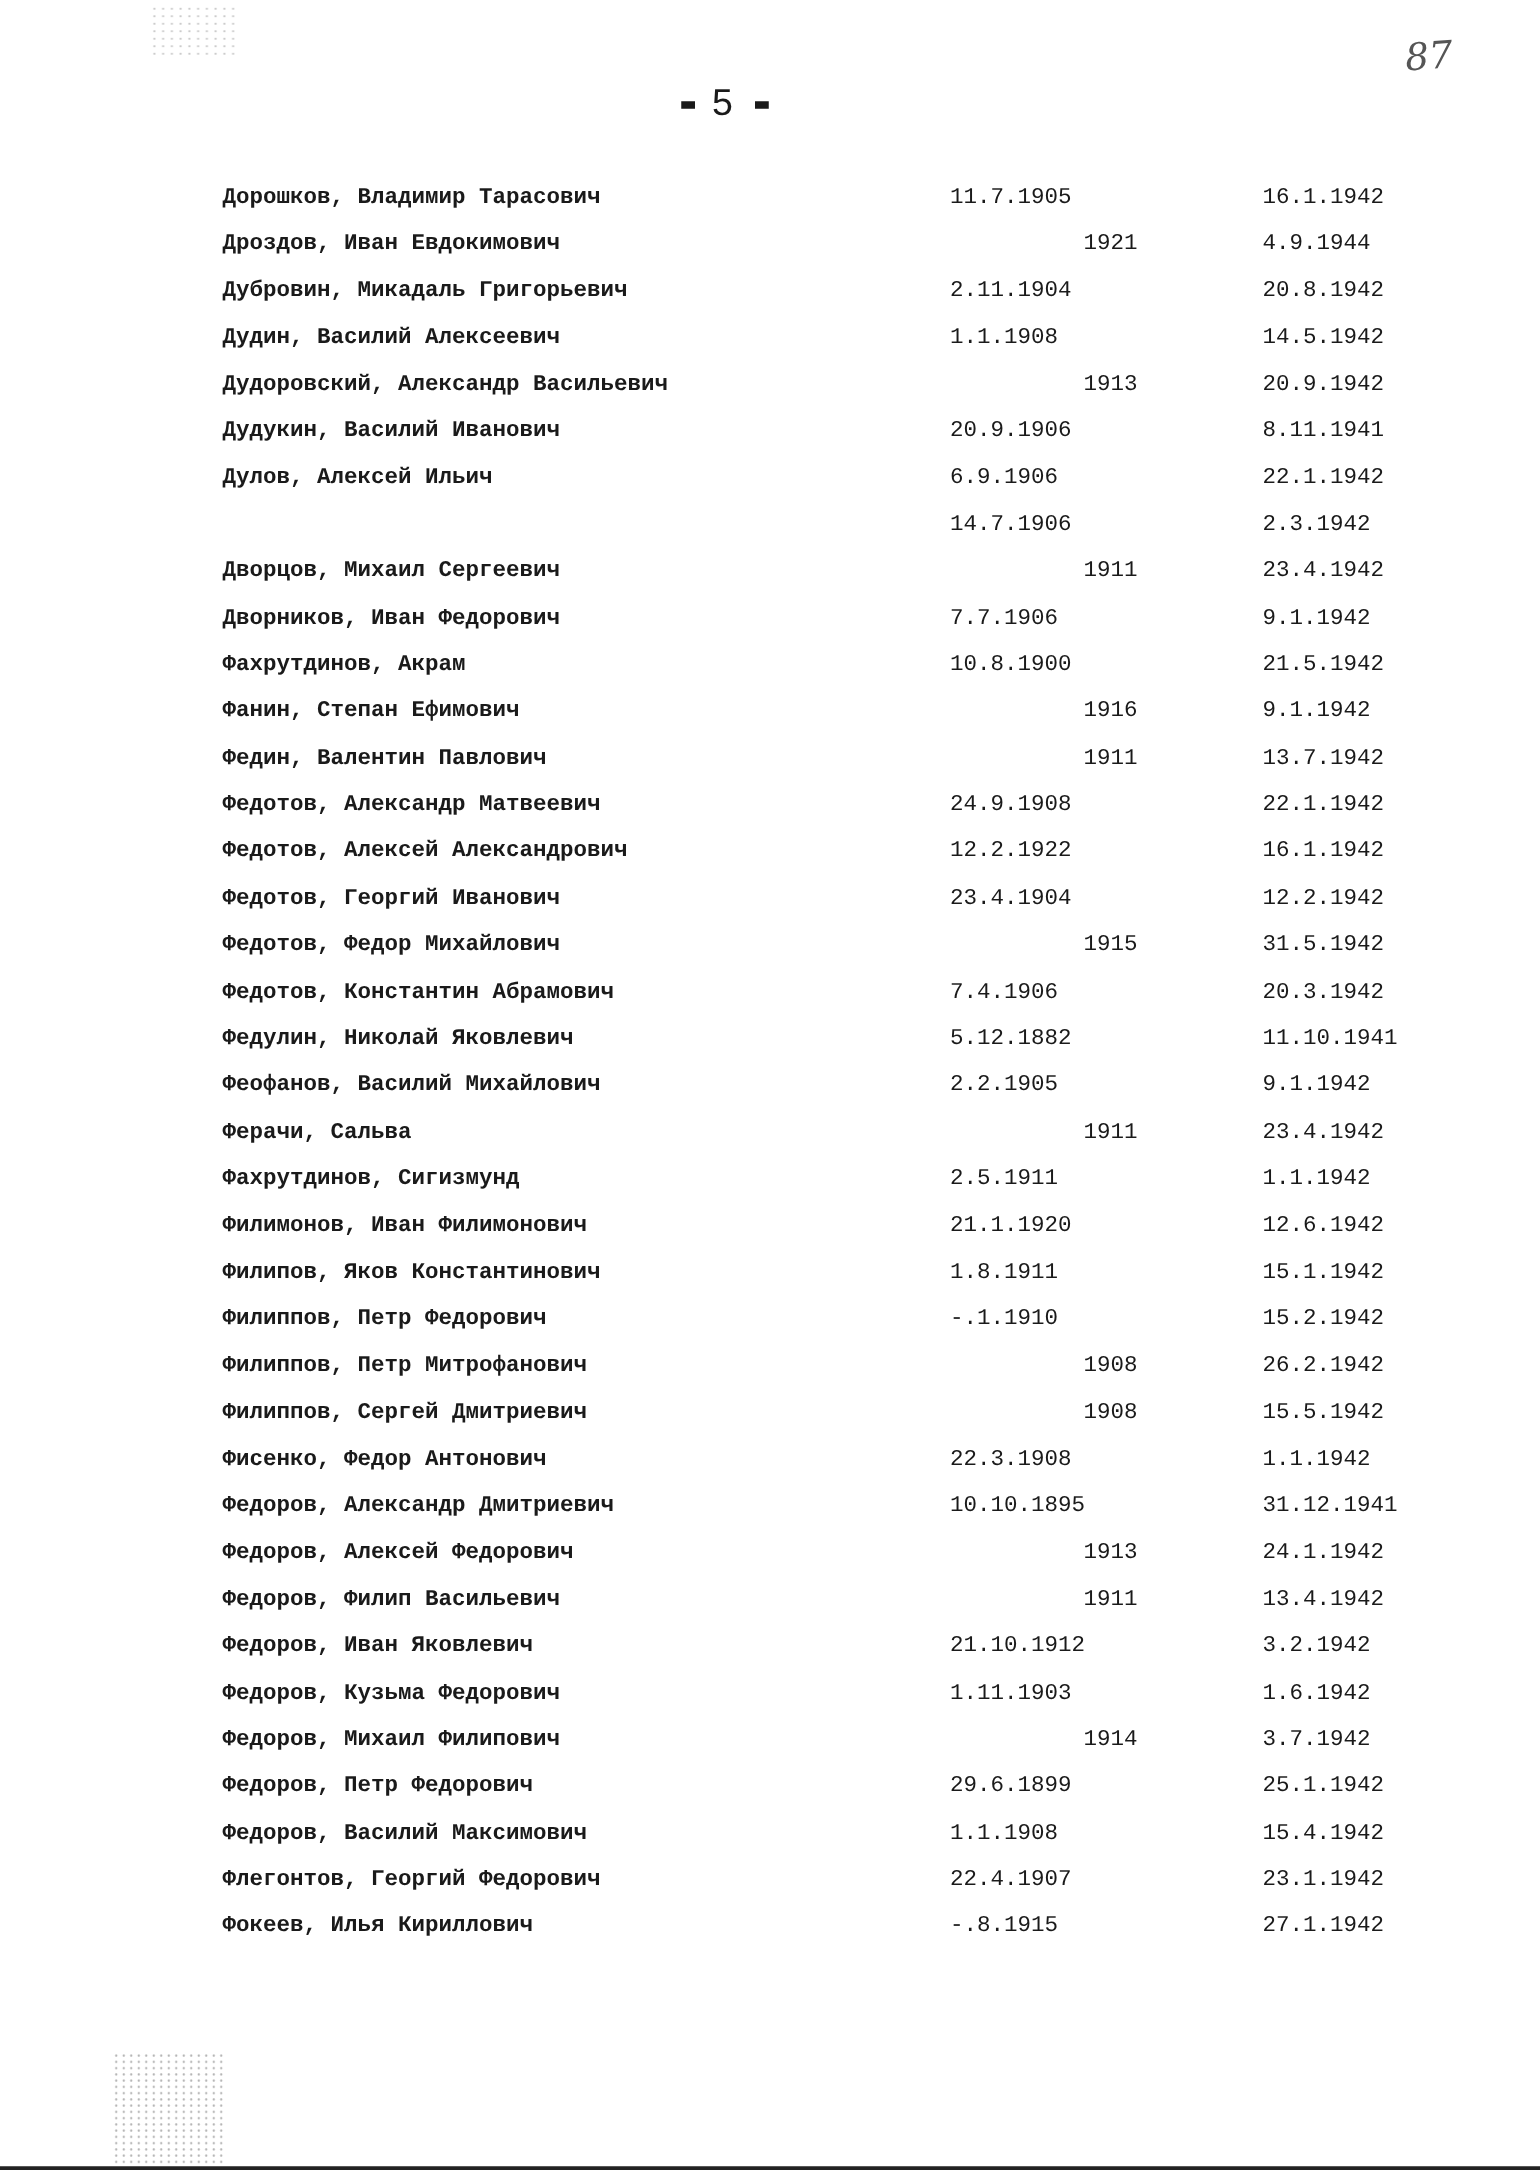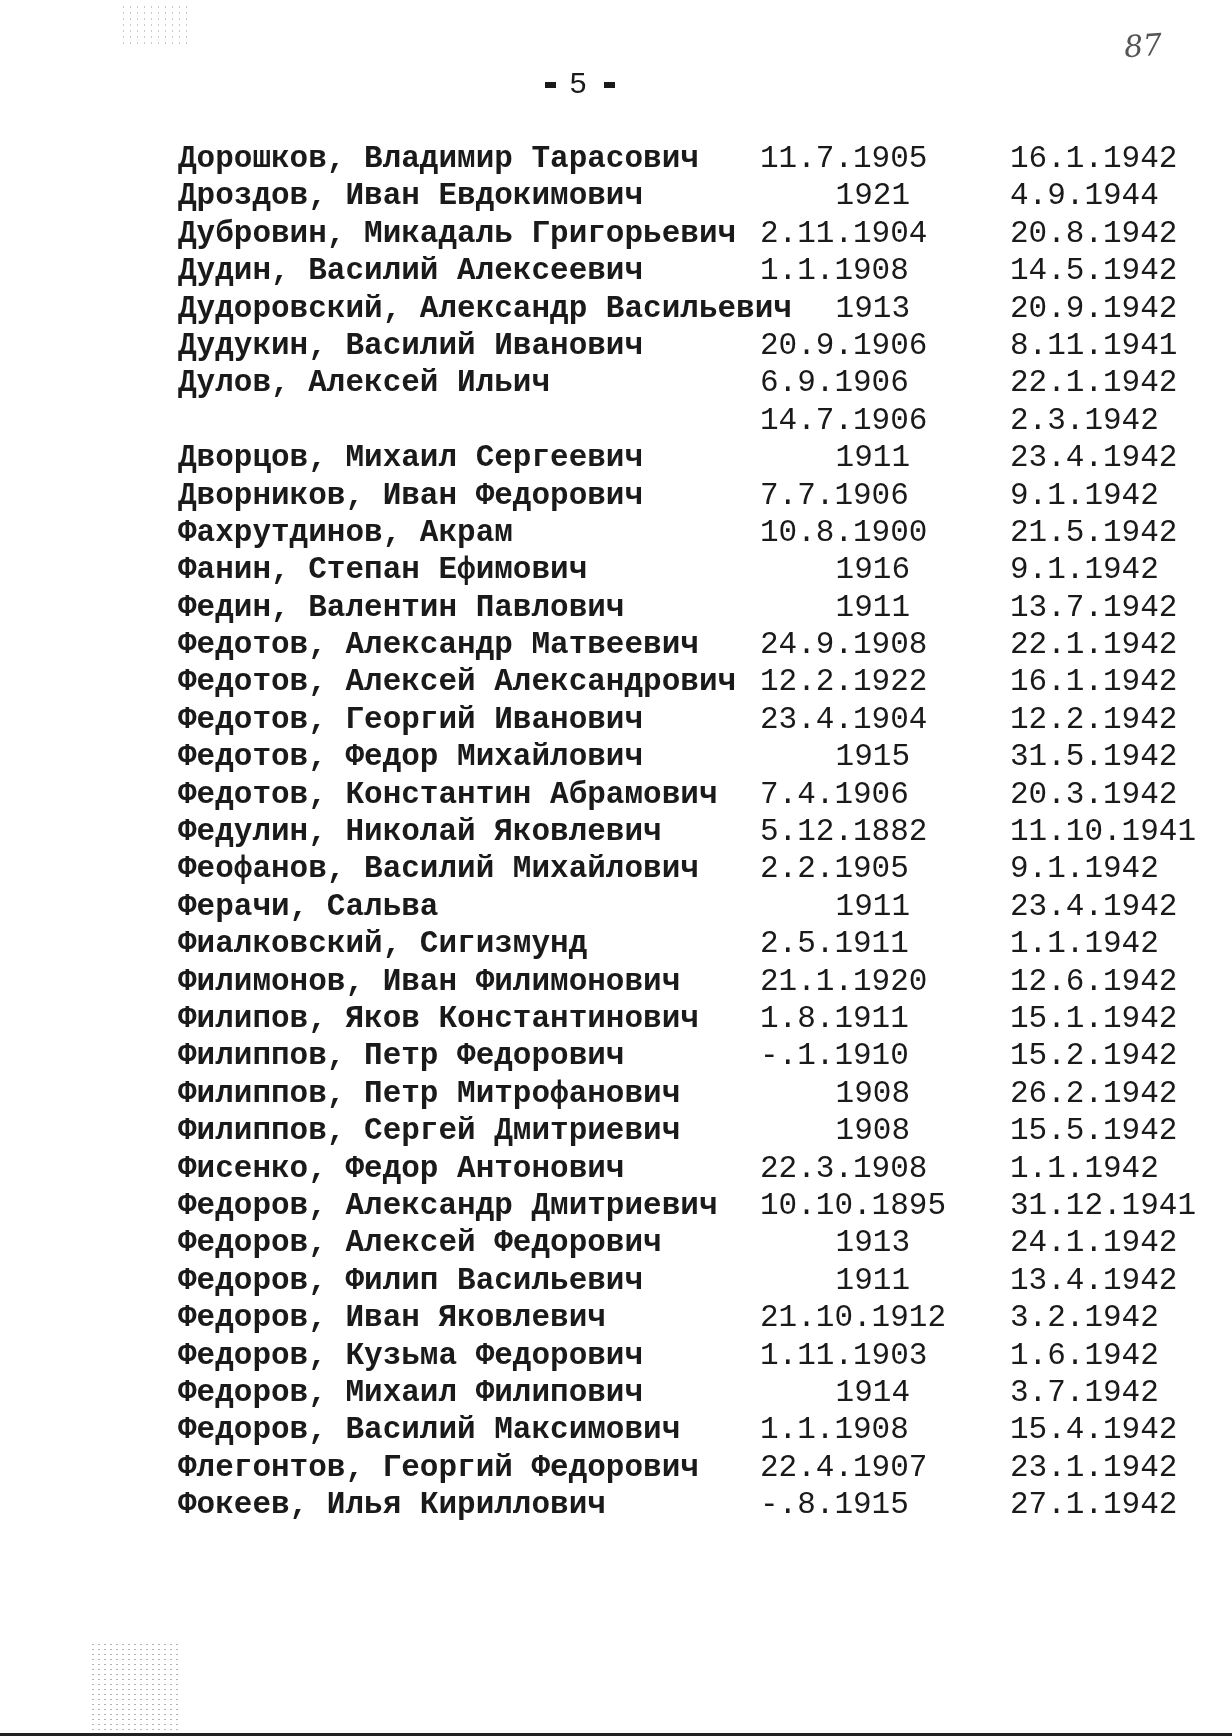--- a/index.html
+++ b/index.html
@@ -77,21 +77,21 @@
   }
   .records {
     position: absolute;
     top: 140px;
     left: 0;
     width: 1232px;
   }
   .record {
     position: relative;
     height: 37.4px;
-    font-size: 31px;
+    font-size: 18px;
     line-height: 37.4px;
     white-space: pre;
   }
   .record .name {
     position: absolute;
     left: 178px;
     font-weight: bold;
   }
   .record .birth {
     position: absolute;
@@ -136,33 +136,34 @@
       <div class="record"><span class="name">Фанин, Степан Ефимович</span><span class="birth year-only">1916</span><span class="death">9.1.1942</span></div>
       <div class="record"><span class="name">Федин, Валентин Павлович</span><span class="birth year-only">1911</span><span class="death">13.7.1942</span></div>
       <div class="record"><span class="name">Федотов, Александр Матвеевич</span><span class="birth">24.9.1908</span><span class="death">22.1.1942</span></div>
       <div class="record"><span class="name">Федотов, Алексей Александрович</span><span class="birth">12.2.1922</span><span class="death">16.1.1942</span></div>
       <div class="record"><span class="name">Федотов, Георгий Иванович</span><span class="birth">23.4.1904</span><span class="death">12.2.1942</span></div>
       <div class="record"><span class="name">Федотов, Федор Михайлович</span><span class="birth year-only">1915</span><span class="death">31.5.1942</span></div>
       <div class="record"><span class="name">Федотов, Константин Абрамович</span><span class="birth">7.4.1906</span><span class="death">20.3.1942</span></div>
       <div class="record"><span class="name">Федулин, Николай Яковлевич</span><span class="birth">5.12.1882</span><span class="death">11.10.1941</span></div>
       <div class="record"><span class="name">Феофанов, Василий Михайлович</span><span class="birth">2.2.1905</span><span class="death">9.1.1942</span></div>
       <div class="record"><span class="name">Ферачи, Сальва</span><span class="birth year-only">1911</span><span class="death">23.4.1942</span></div>
-      <div class="record"><span class="name">Фиалковский, Сигизмунд</span><span class="birth">2.5.1911</span><span class="death">1.1.1942</span></div>
+      <div class="record"><span class="name">Фахрутдинов, Сигизмунд</span><span class="birth">2.5.1911</span><span class="death">1.1.1942</span></div>
       <div class="record"><span class="name">Филимонов, Иван Филимонович</span><span class="birth">21.1.1920</span><span class="death">12.6.1942</span></div>
       <div class="record"><span class="name">Филипов, Яков Константинович</span><span class="birth">1.8.1911</span><span class="death">15.1.1942</span></div>
       <div class="record"><span class="name">Филиппов, Петр Федорович</span><span class="birth">-.1.1910</span><span class="death">15.2.1942</span></div>
       <div class="record"><span class="name">Филиппов, Петр Митрофанович</span><span class="birth year-only">1908</span><span class="death">26.2.1942</span></div>
       <div class="record"><span class="name">Филиппов, Сергей Дмитриевич</span><span class="birth year-only">1908</span><span class="death">15.5.1942</span></div>
       <div class="record"><span class="name">Фисенко, Федор Антонович</span><span class="birth">22.3.1908</span><span class="death">1.1.1942</span></div>
       <div class="record"><span class="name">Федоров, Александр Дмитриевич</span><span class="birth">10.10.1895</span><span class="death">31.12.1941</span></div>
       <div class="record"><span class="name">Федоров, Алексей Федорович</span><span class="birth year-only">1913</span><span class="death">24.1.1942</span></div>
       <div class="record"><span class="name">Федоров, Филип Васильевич</span><span class="birth year-only">1911</span><span class="death">13.4.1942</span></div>
       <div class="record"><span class="name">Федоров, Иван Яковлевич</span><span class="birth">21.10.1912</span><span class="death">3.2.1942</span></div>
       <div class="record"><span class="name">Федоров, Кузьма Федорович</span><span class="birth">1.11.1903</span><span class="death">1.6.1942</span></div>
       <div class="record"><span class="name">Федоров, Михаил Филипович</span><span class="birth year-only">1914</span><span class="death">3.7.1942</span></div>
+      <div class="record"><span class="name">Федоров, Петр Федорович</span><span class="birth">29.6.1899</span><span class="death">25.1.1942</span></div>
       <div class="record"><span class="name">Федоров, Василий Максимович</span><span class="birth">1.1.1908</span><span class="death">15.4.1942</span></div>
       <div class="record"><span class="name">Флегонтов, Георгий Федорович</span><span class="birth">22.4.1907</span><span class="death">23.1.1942</span></div>
       <div class="record"><span class="name">Фокеев, Илья Кириллович</span><span class="birth">-.8.1915</span><span class="death">27.1.1942</span></div>
     </div>
 
   <div class="speckle"></div>
   <div class="bottom-edge"></div>
 </div>
 
 </body></html>

